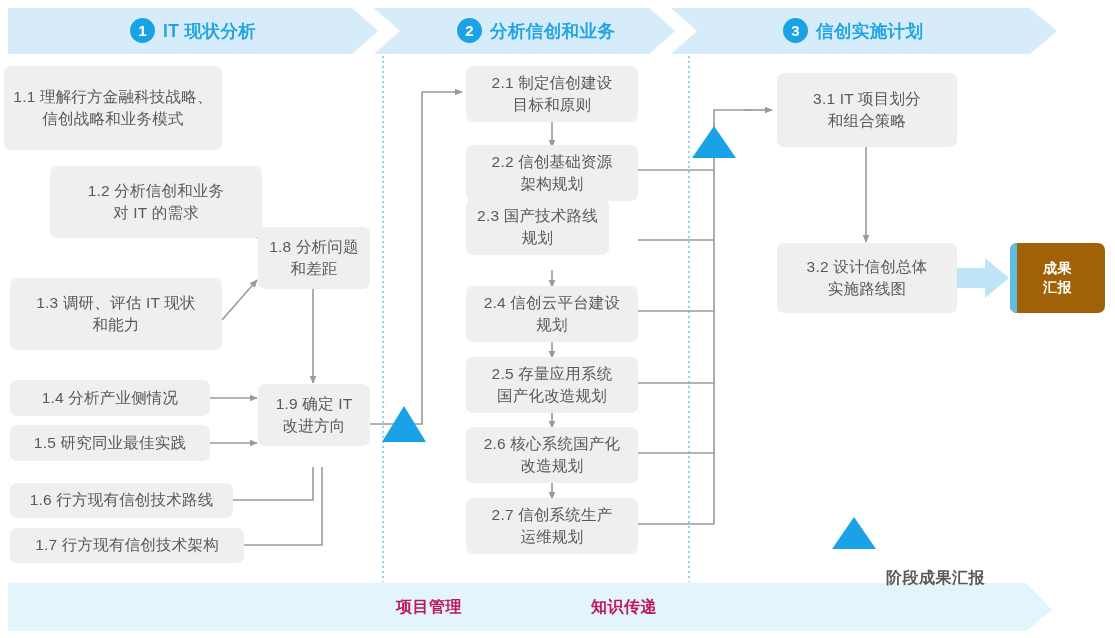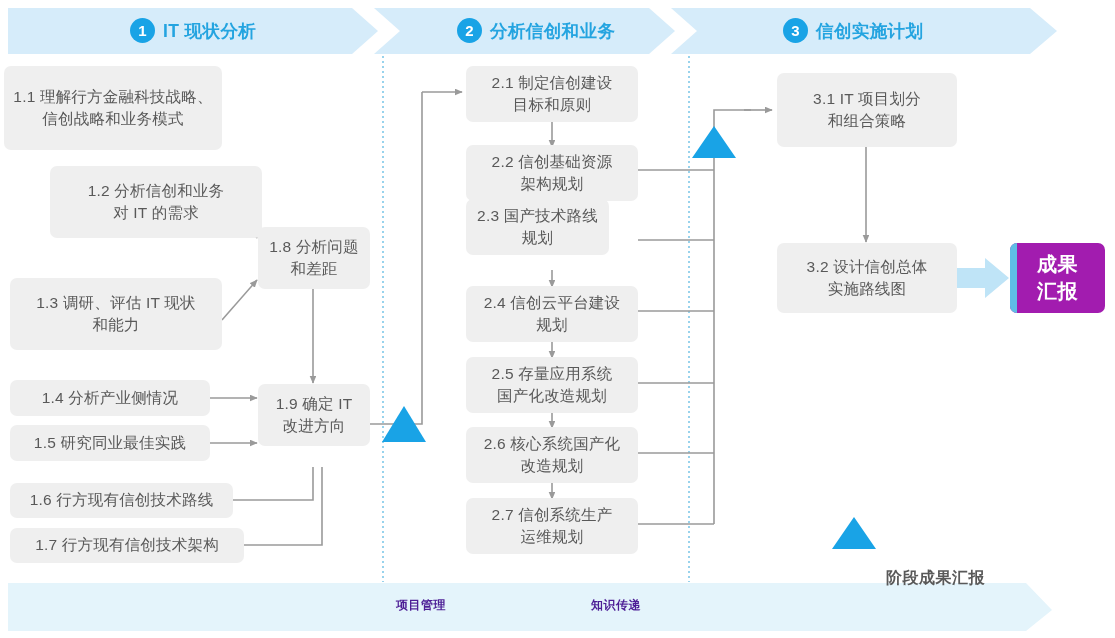--- a/index.html
+++ b/index.html
@@ -57,42 +57,42 @@
     color: #ffffff;
     font-size: 15px;
     font-weight: bold;
     display: flex;
     align-items: center;
     justify-content: center;
     line-height: 1;
   }
   .bottom-label {
     position: absolute;
-    color: #4c1d95;
-    font-size: 12px;
+    color: #be185d;
+    font-size: 16px;
     font-weight: bold;
     letter-spacing: .5px;
   }
   .legend-text {
     position: absolute;
     color: #595959;
     font-size: 16px;
     font-weight: bold;
     letter-spacing: .5px;
   }
   .result-box {
     position: absolute;
-    background: #a21caf;
+    background: #a16207;
     border-radius: 7px;
     display: flex;
     align-items: center;
     justify-content: center;
     text-align: center;
     color: #ffffff;
-    font-size: 20px;
+    font-size: 14px;
     font-weight: bold;
     line-height: 1.35;
     white-space: pre-line;
     letter-spacing: .5px;
   }
   .result-box::before {
     content: "";
     position: absolute;
     left: 0; top: 0; bottom: 0;
     width: 7px;

